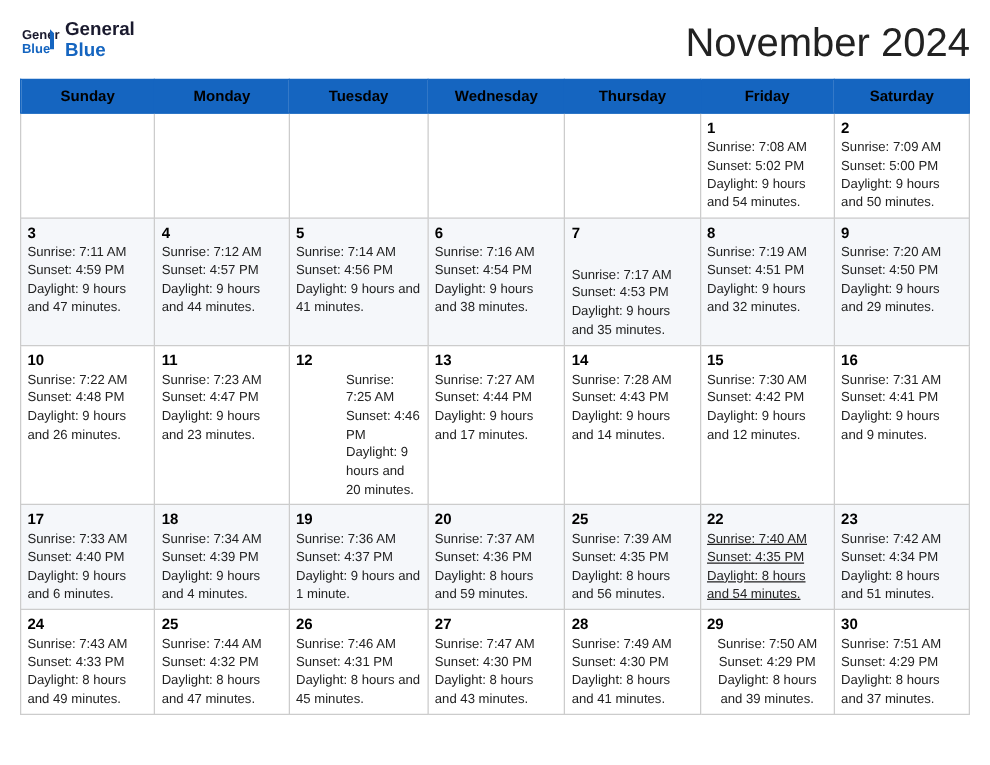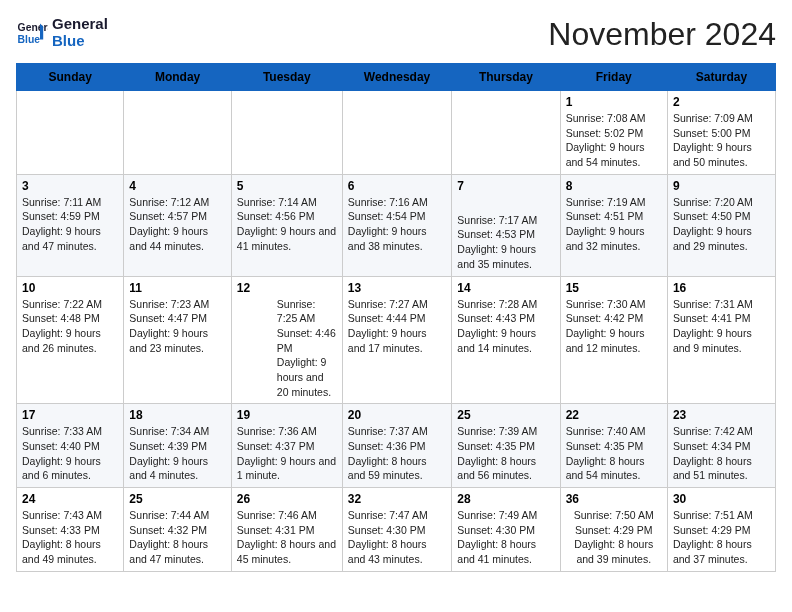--- a/index.html
+++ b/index.html
@@ -240,21 +240,21 @@
 Daylight: 8 hours and 59 minutes.</div>
         </td>
         <td>
           <span class="day-number">25</span>
           <div class="day-info" style="white-space: pre-line;">Sunrise: 7:39 AM
 Sunset: 4:35 PM
 Daylight: 8 hours and 56 minutes.</div>
         </td>
         <td>
           <span class="day-number">22</span>
-          <div class="day-info" style="white-space: pre-line;">Sunrise: 7:40 AM
+          <div class="day-info" style="white-space: pre-line; text-decoration: underline;">Sunrise: 7:40 AM
 Sunset: 4:35 PM
 Daylight: 8 hours and 54 minutes.</div>
         </td>
         <td>
           <span class="day-number">23</span>
           <div class="day-info" style="white-space: pre-line;">Sunrise: 7:42 AM
 Sunset: 4:34 PM
 Daylight: 8 hours and 51 minutes.</div>
         </td>
       </tr>
@@ -271,33 +271,33 @@
 Sunset: 4:32 PM
 Daylight: 8 hours and 47 minutes.</div>
         </td>
         <td>
           <span class="day-number">26</span>
           <div class="day-info" style="white-space: pre-line;">Sunrise: 7:46 AM
 Sunset: 4:31 PM
 Daylight: 8 hours and 45 minutes.</div>
         </td>
         <td>
-          <span class="day-number">32</span>
+          <span class="day-number">27</span>
           <div class="day-info" style="white-space: pre-line;">Sunrise: 7:47 AM
 Sunset: 4:30 PM
 Daylight: 8 hours and 43 minutes.</div>
         </td>
         <td>
           <span class="day-number">28</span>
           <div class="day-info" style="white-space: pre-line;">Sunrise: 7:49 AM
 Sunset: 4:30 PM
 Daylight: 8 hours and 41 minutes.</div>
         </td>
         <td>
-          <span class="day-number">36</span>
+          <span class="day-number">29</span>
           <div class="day-info" style="white-space: pre-line; text-align: center;">Sunrise: 7:50 AM
 Sunset: 4:29 PM
 Daylight: 8 hours and 39 minutes.</div>
         </td>
         <td>
           <span class="day-number">30</span>
           <div class="day-info" style="white-space: pre-line;">Sunrise: 7:51 AM
 Sunset: 4:29 PM
 Daylight: 8 hours and 37 minutes.</div>
         </td>

